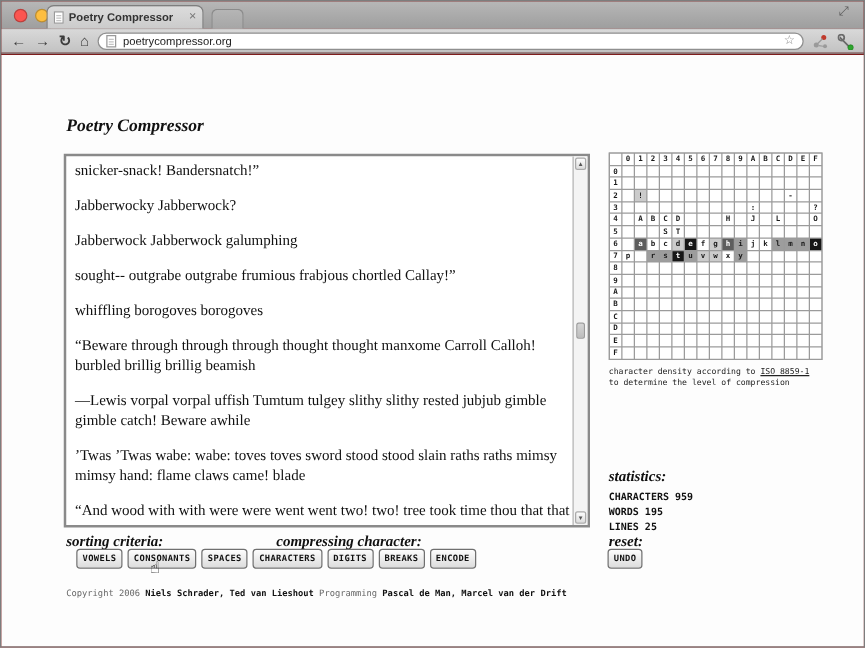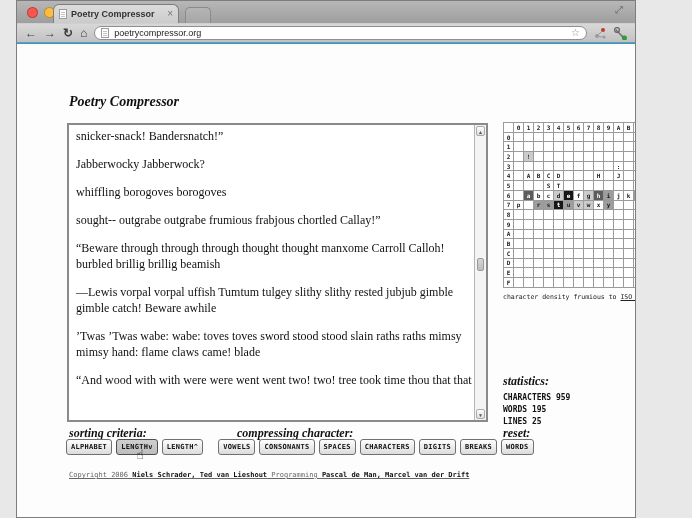--- a/index.html
+++ b/index.html
@@ -1,20 +1,20 @@
 <!DOCTYPE html>
 <html><head>
 <meta charset="utf-8">
 <style>
   * { margin:0; padding:0; box-sizing:border-box; }
   html,body { width:692px; height:518px; }
   body { font-family:"Liberation Sans", sans-serif; background:#e8e8e8; }
 
-  .window { position:relative; width:620px; height:518px; overflow:hidden;
-            border:1px solid #7d7d7d; background:#0ea5e9;margin-left:16px; }
+  .window { position:relative; width:692px; height:518px; overflow:hidden;
+            border:1px solid #7d7d7d; background:#7f1d1d; }
 
   
   .tabstrip { position:relative; height:22px;
               background:linear-gradient(#b7b7b7,#9e9e9e); }
   .traffic { position:absolute; top:6px; left:10px; display:flex; gap:6px; }
   .light { width:11px; height:11px; border-radius:50%; border:1px solid rgba(0,0,0,.25); }
 
   .tab { position:absolute; left:36px; top:3px; width:126px; height:19px;
          background:linear-gradient(#dcdcdc,#cbcbcb);
          border:1px solid #7e7e7e; border-bottom:none;
@@ -93,21 +93,21 @@
   button.pix { font:bold 7px "DejaVu Sans Mono", monospace; color:#111;
                letter-spacing:.3px; padding:3px 4px;
                background:linear-gradient(#fdfdfd,#dcdcdc);
                border:1px solid #707070; border-radius:3px; }
   button.pix.pressed { background:linear-gradient(#cfcfcf,#bdbdbd); border-color:#4e4e4e; }
 
   .cursor-glyph { position:absolute; left:119px; top:403px; font-size:13px;
                   color:#111; font-family:"DejaVu Sans", sans-serif; }
 
   .copyright { position:absolute; left:52px; top:427px;
-               font:7px "DejaVu Sans Mono", monospace; color:#666;text-decoration:underline; }
+               font:7px "DejaVu Sans Mono", monospace; color:#666; }
   .copyright b { color:#111; }
 </style>
 </head>
 <body>
 
 <div class="window">
 
   <div class="tabstrip">
     <div class="traffic">
       <span class="light" style="background: rgb(251, 85, 80);"></span>
@@ -148,22 +148,23 @@
   </div>
 
   <div class="page">
 
     <div class="page-title">Poetry Compressor</div>
 
     <div class="editor">
       <div class="editor-text">
           <p>snicker-snack! Bandersnatch!”</p>
           <p>Jabberwocky Jabberwock?</p>
+          <p>Jabberwock Jabberwock galumphing</p>
+          <p>sought-- outgrabe outgrabe frumious frabjous chortled Callay!”</p>
           <p>whiffling borogoves borogoves</p>
-          <p>sought-- outgrabe outgrabe frumious frabjous chortled Callay!”</p>
           <p>“Beware through through through thought thought manxome Carroll Calloh! burbled brillig brillig beamish</p>
           <p>—Lewis vorpal vorpal uffish Tumtum tulgey slithy slithy rested jubjub gimble gimble catch! Beware awhile</p>
           <p>’Twas ’Twas wabe: wabe: toves toves sword stood stood slain raths raths mimsy mimsy hand: flame claws came! blade</p>
           <p>“And wood with with were were went went two! two! tree took time thou that that</p>
         </div>
       <div class="scrollbar">
         <div class="sb-btn sb-up">▲</div>
         <div class="sb-thumb"></div>
         <div class="sb-btn sb-down">▼</div>
       </div>
@@ -455,52 +456,48 @@
         <div></div>
         <div></div>
         <div></div>
         <div></div>
         <div></div>
         <div></div>
         <div></div>
       </div>
 
     <div class="grid-caption">
-      <span>character density frumious to </span><a href="#">ISO 8859-1</a>
+      <span>character density according to </span><a href="#">ISO 8859-1</a>
+      <div>to determine the level of compression</div>
     </div>
 
     <div class="stats-heading" style="left:486px; top:330px;font-family:Liberation Serif, serif;">statistics:</div>
     <div class="stats-lines" id="stats-lines">
         <div>CHARACTERS 959</div>
         <div>WORDS 195</div>
         <div>LINES 25</div>
       </div>
     <div class="reset-heading" style="left:486px; top:382px;">reset:</div>
     <div class="btn-row undo-row">
       <button class="pix">UNDO</button>
     </div>
 
     <div class="criteria-label" style="left:52px; top:382px;">sorting criteria:</div>
     <div class="criteria-label" style="left:220px; top:382px;">compressing character:</div>
 
     <div class="btn-row">
-      <span id="sorting-buttons" style="display:flex; gap:4px;">
-          <button class="pix">ALPHABET</button>
-          <button class="pix pressed">LENGTHv</button>
-          <button class="pix">LENGTH^</button>
-        </span>
       <span class="group-gap"></span>
       <span id="compressing-buttons" style="display:flex; gap:4px;">
           <button class="pix">VOWELS</button>
           <button class="pix">CONSONANTS</button>
           <button class="pix">SPACES</button>
           <button class="pix">CHARACTERS</button>
           <button class="pix">DIGITS</button>
           <button class="pix">BREAKS</button>
-          <button class="pix">WORDS</button>
+          <button class="pix">ENCODE</button>
         </span>
     </div>
 
     <span class="cursor-glyph">☝</span>
 
     <div class="copyright">
       <span>Copyright 2006 </span><b>Niels Schrader, Ted van Lieshout</b><span> Programming </span><b>Pascal de Man, Marcel van der Drift</b>
     </div>
 
   </div>

